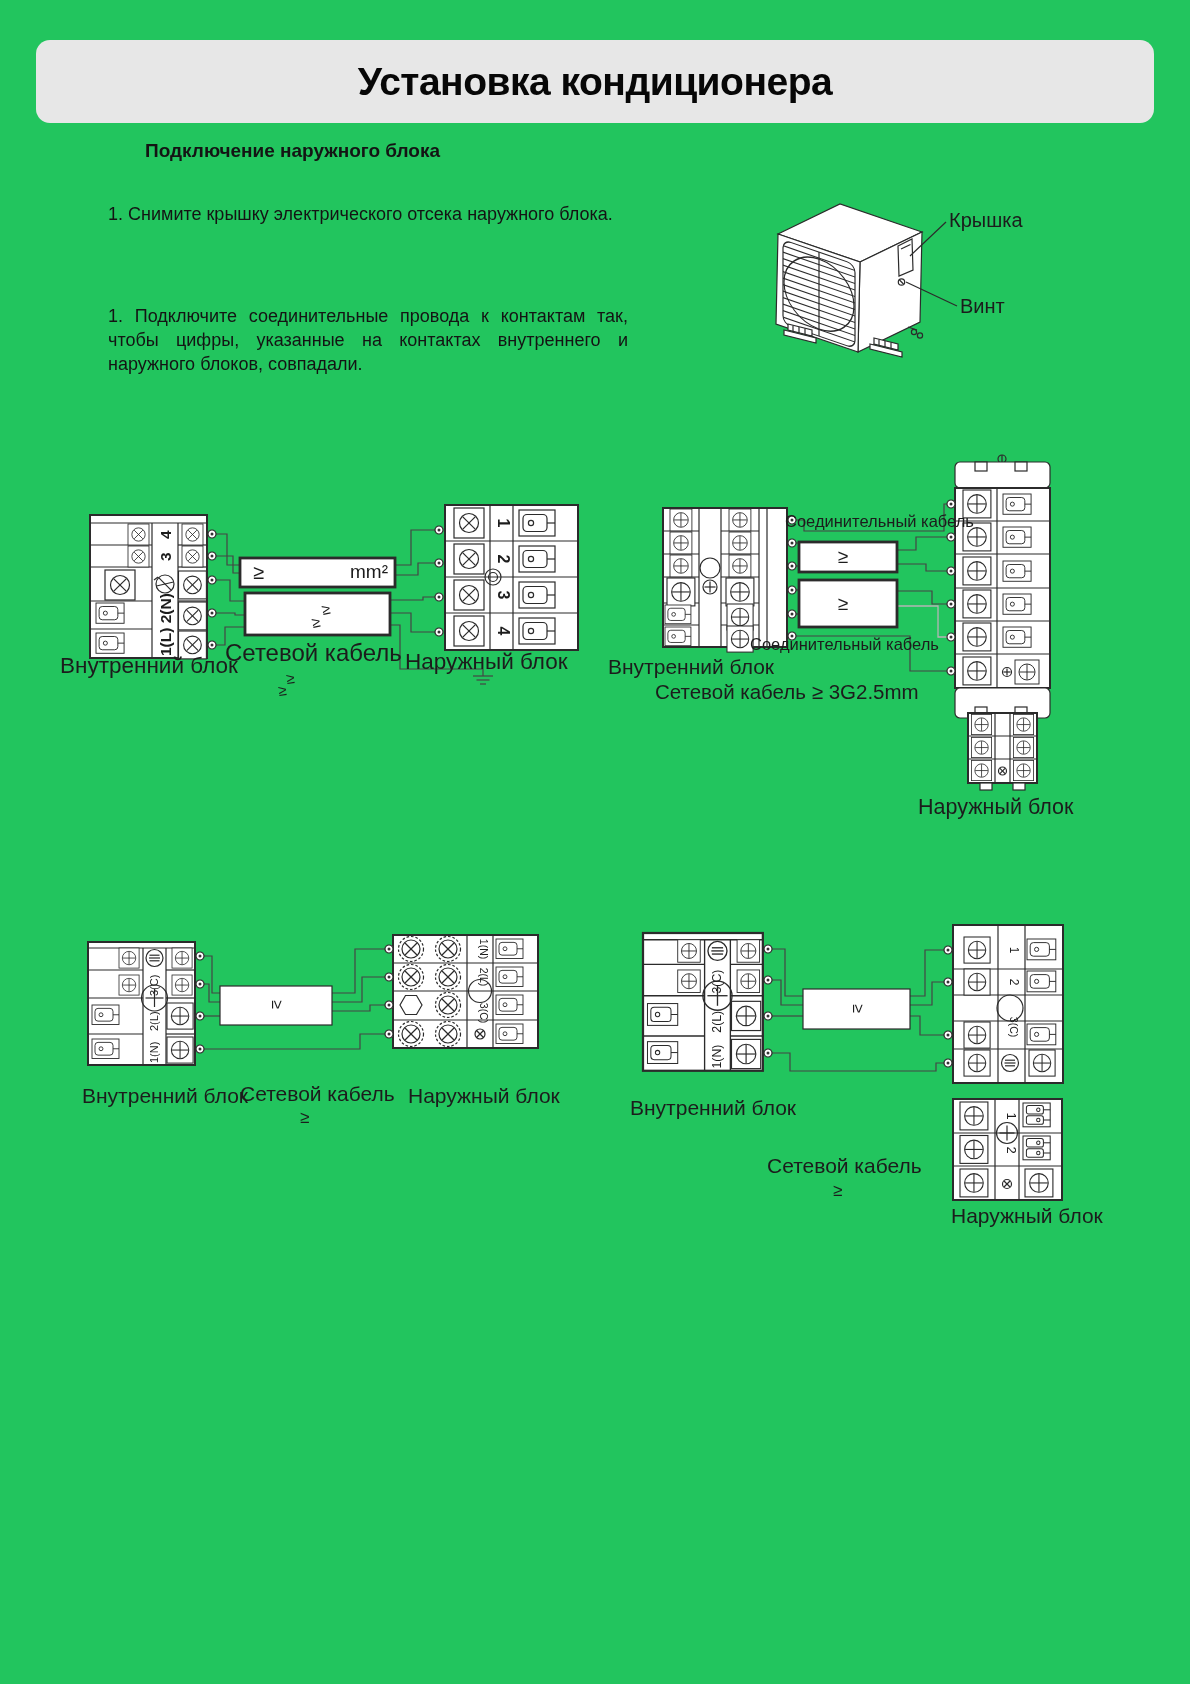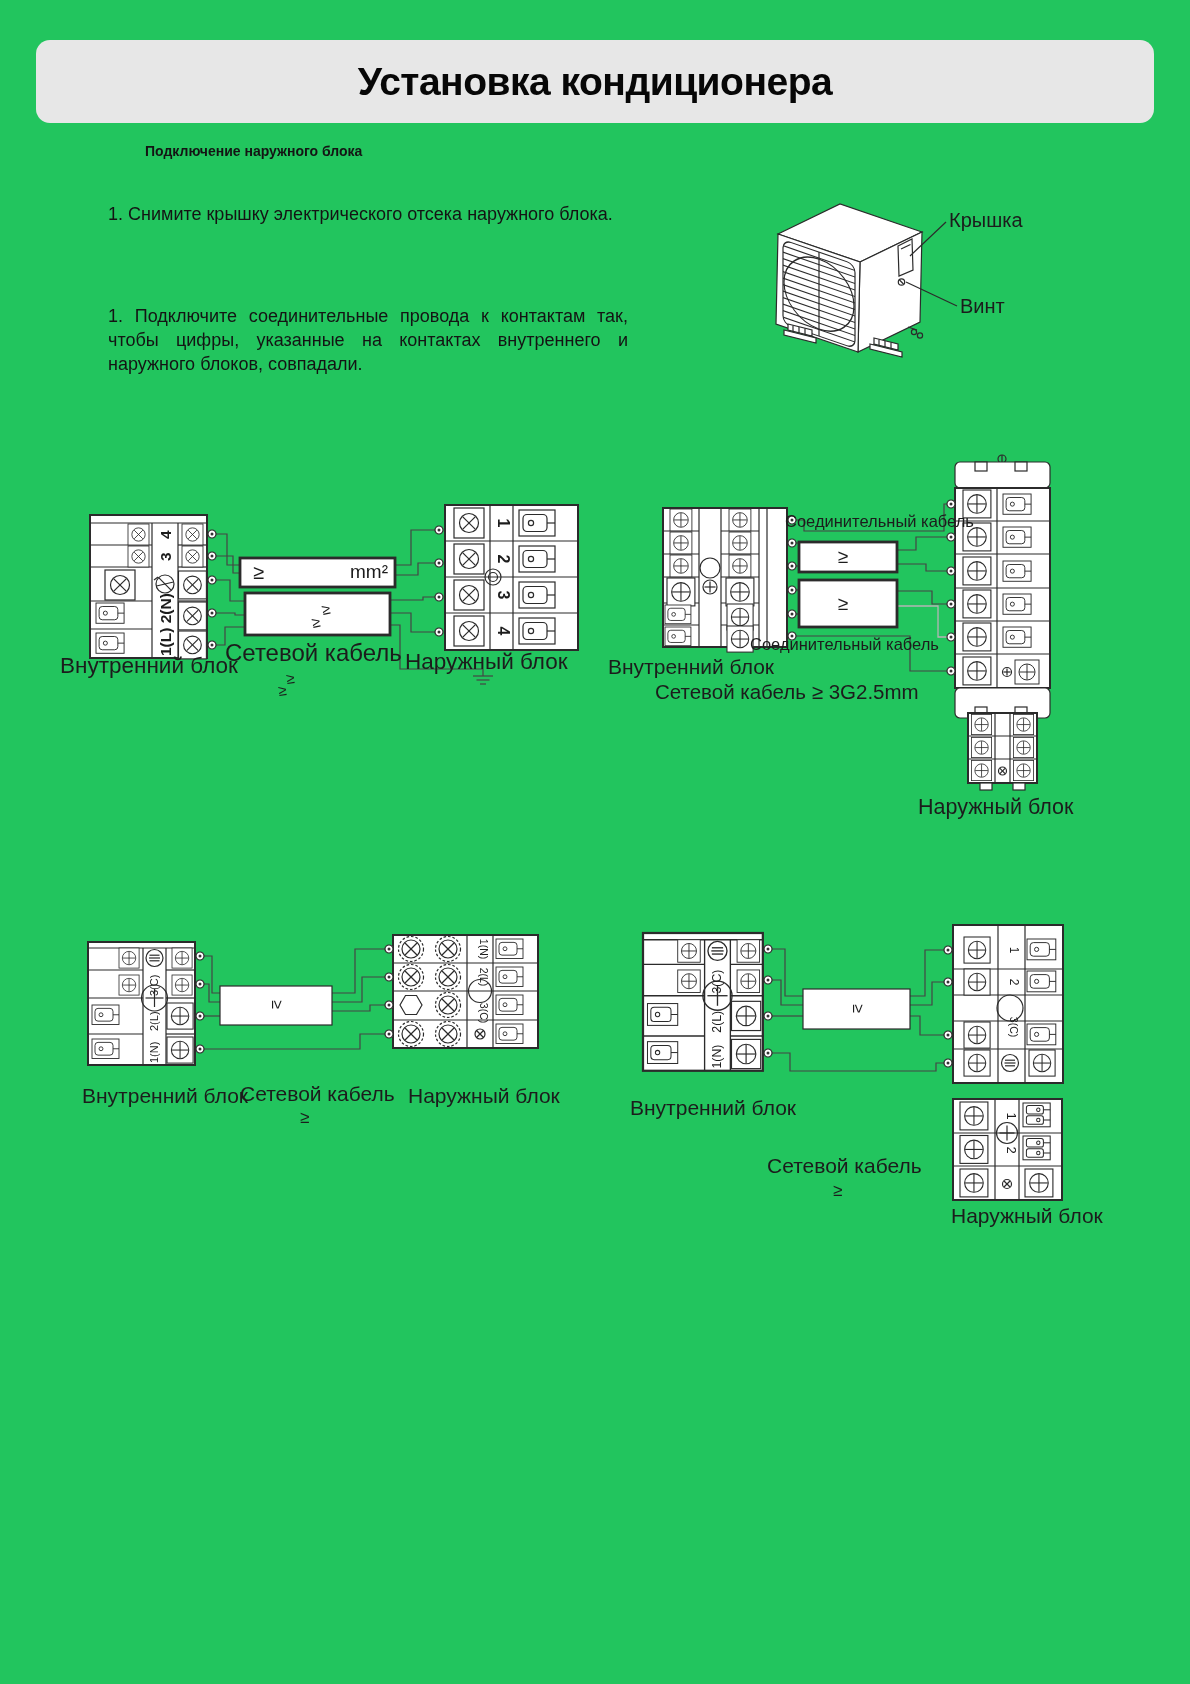--- a/index.html
+++ b/index.html
@@ -2,21 +2,21 @@
 <html><head>
 <meta charset="utf-8">
 <style>
   html,body{margin:0;padding:0;background:#fff;}
   .page{position:relative;width:1190px;height:1684px;background:#22c55e;overflow:hidden;
         font-family:"Liberation Sans",sans-serif;color:#141414;}
   .hdr{position:absolute;left:36px;top:40px;width:1118px;height:83px;background:#e7e7e7;
        border-radius:14px;display:flex;align-items:center;justify-content:center;}
   .hdr h1{margin:0;font-size:39px;font-weight:700;color:#070707;letter-spacing:-.5px;}
   .txt{position:absolute;font-size:18px;line-height:24px;}
-  .h2{font-weight:700;font-size:14px;}
+  .h2{font-weight:700;font-size:19px;}
   .just{text-align:justify;}
   .ind{text-indent:52px;}
   svg.diag{position:absolute;overflow:visible;}
   svg text{fill:#1c1c1c;font-family:"Liberation Sans",sans-serif;}
   .ln{stroke:#2b2b2b;stroke-width:1.2;fill:none;}
   .o{stroke:#2b2b2b;stroke-width:1.2;fill:#fff;}
   .on{stroke:#2b2b2b;stroke-width:1.2;fill:none;}
   .w{stroke:#454545;stroke-width:1.2;fill:none;}
   .wg{stroke:#b5b5b5;stroke-width:1.3;fill:none;}
   .sw2{stroke-width:2;}

